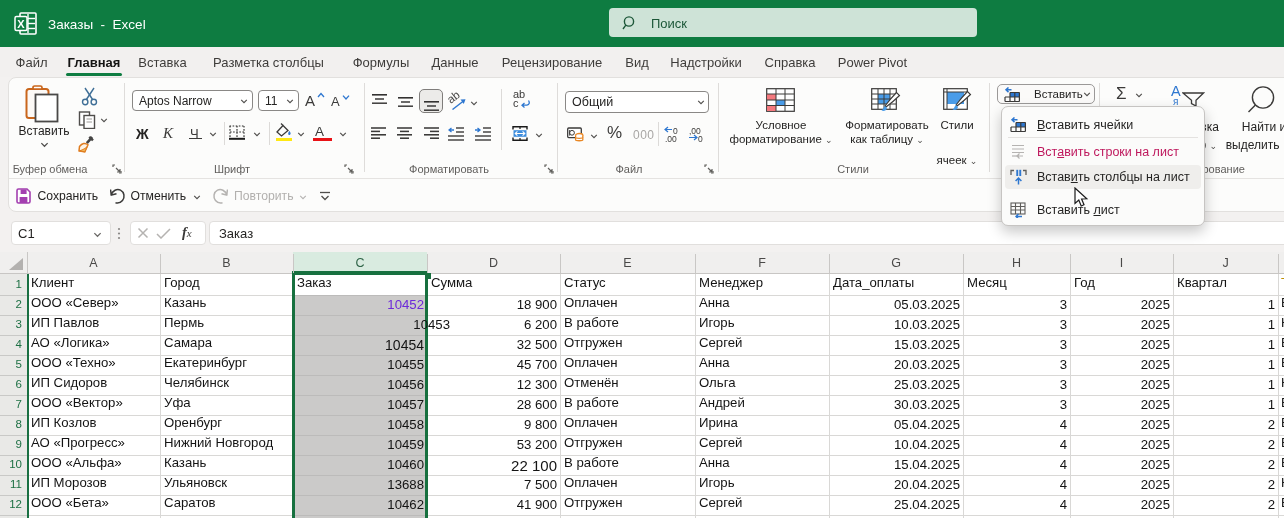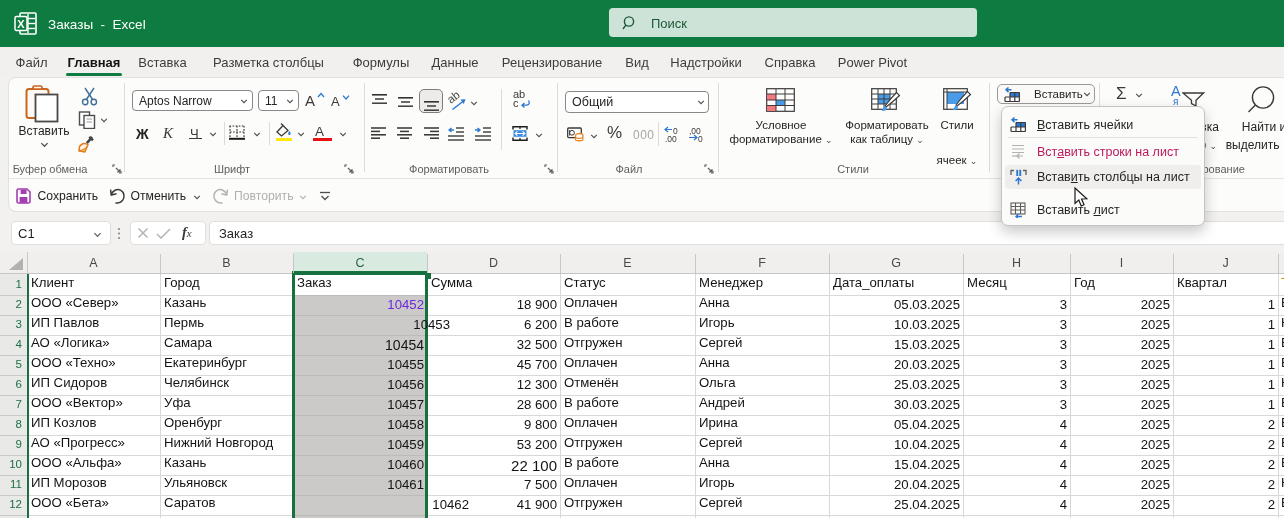--- a/index.html
+++ b/index.html
@@ -565,32 +565,32 @@
 <div class="t" style="left:427px;top:456.5px;width:130px;text-align:right;font-size:15px;color:#141414;">22 100</div>
 <div class="t" style="left:564px;top:455px;font-size:13.2px;color:#141414;">В работе</div>
 <div class="t" style="left:699px;top:455px;font-size:13.2px;color:#141414;">Анна</div>
 <div class="t" style="left:829px;top:456.5px;width:131px;text-align:right;font-size:13.2px;color:#141414;">15.04.2025</div>
 <div class="t" style="left:963px;top:456.5px;width:104px;text-align:right;font-size:13.2px;color:#141414;">4</div>
 <div class="t" style="left:1070px;top:456.5px;width:100px;text-align:right;font-size:13.2px;color:#141414;">2025</div>
 <div class="t" style="left:1173px;top:456.5px;width:102px;text-align:right;font-size:13.2px;color:#141414;">2</div>
 <div class="t" style="left:1281px;top:455px;font-size:13.2px;color:#141414;">В</div>
 <div class="t" style="left:31px;top:475px;font-size:13.2px;color:#141414;">ИП Морозов</div>
 <div class="t" style="left:164px;top:475px;font-size:13.2px;color:#141414;">Ульяновск</div>
-<div class="t" style="left:293px;top:476.5px;width:131px;text-align:right;font-size:13.2px;color:#141414;">10461</div>
+<div class="t" style="left:293px;top:476.5px;width:131px;text-align:right;font-size:13.2px;color:#141414;">13688</div>
 <div class="t" style="left:427px;top:476.5px;width:130px;text-align:right;font-size:13.2px;color:#141414;">7 500</div>
 <div class="t" style="left:564px;top:475px;font-size:13.2px;color:#141414;">Оплачен</div>
 <div class="t" style="left:699px;top:475px;font-size:13.2px;color:#141414;">Игорь</div>
 <div class="t" style="left:829px;top:476.5px;width:131px;text-align:right;font-size:13.2px;color:#141414;">20.04.2025</div>
 <div class="t" style="left:963px;top:476.5px;width:104px;text-align:right;font-size:13.2px;color:#141414;">4</div>
 <div class="t" style="left:1070px;top:476.5px;width:100px;text-align:right;font-size:13.2px;color:#141414;">2025</div>
 <div class="t" style="left:1173px;top:476.5px;width:102px;text-align:right;font-size:13.2px;color:#141414;">2</div>
 <div class="t" style="left:1281px;top:475px;font-size:13.2px;color:#141414;">К</div>
 <div class="t" style="left:31px;top:495px;font-size:13.2px;color:#141414;">ООО «Бета»</div>
 <div class="t" style="left:164px;top:495px;font-size:13.2px;color:#141414;">Саратов</div>
-<div class="t" style="left:293px;top:496.5px;width:131px;text-align:right;font-size:13.2px;color:#141414;padding-left:45px;">10462</div>
+<div class="t" style="left:293px;top:496.5px;width:131px;text-align:right;font-size:13.2px;color:#141414;">10462</div>
 <div class="t" style="left:427px;top:496.5px;width:130px;text-align:right;font-size:13.2px;color:#141414;">41 900</div>
 <div class="t" style="left:564px;top:495px;font-size:13.2px;color:#141414;">Отгружен</div>
 <div class="t" style="left:699px;top:495px;font-size:13.2px;color:#141414;">Сергей</div>
 <div class="t" style="left:829px;top:496.5px;width:131px;text-align:right;font-size:13.2px;color:#141414;">25.04.2025</div>
 <div class="t" style="left:963px;top:496.5px;width:104px;text-align:right;font-size:13.2px;color:#141414;">4</div>
 <div class="t" style="left:1070px;top:496.5px;width:100px;text-align:right;font-size:13.2px;color:#141414;">2025</div>
 <div class="t" style="left:1173px;top:496.5px;width:102px;text-align:right;font-size:13.2px;color:#141414;">2</div>
 <div class="t" style="left:1281px;top:495px;font-size:13.2px;color:#141414;">В</div>
 
 <div class="ab" style="left:1001px;top:106px;width:204px;height:120px;background:#FBFBFA;border:1px solid #C6C4C2;border-radius:7px;box-sizing:border-box;box-shadow:0 6px 14px rgba(0,0,0,0.22);z-index:50;"></div>

